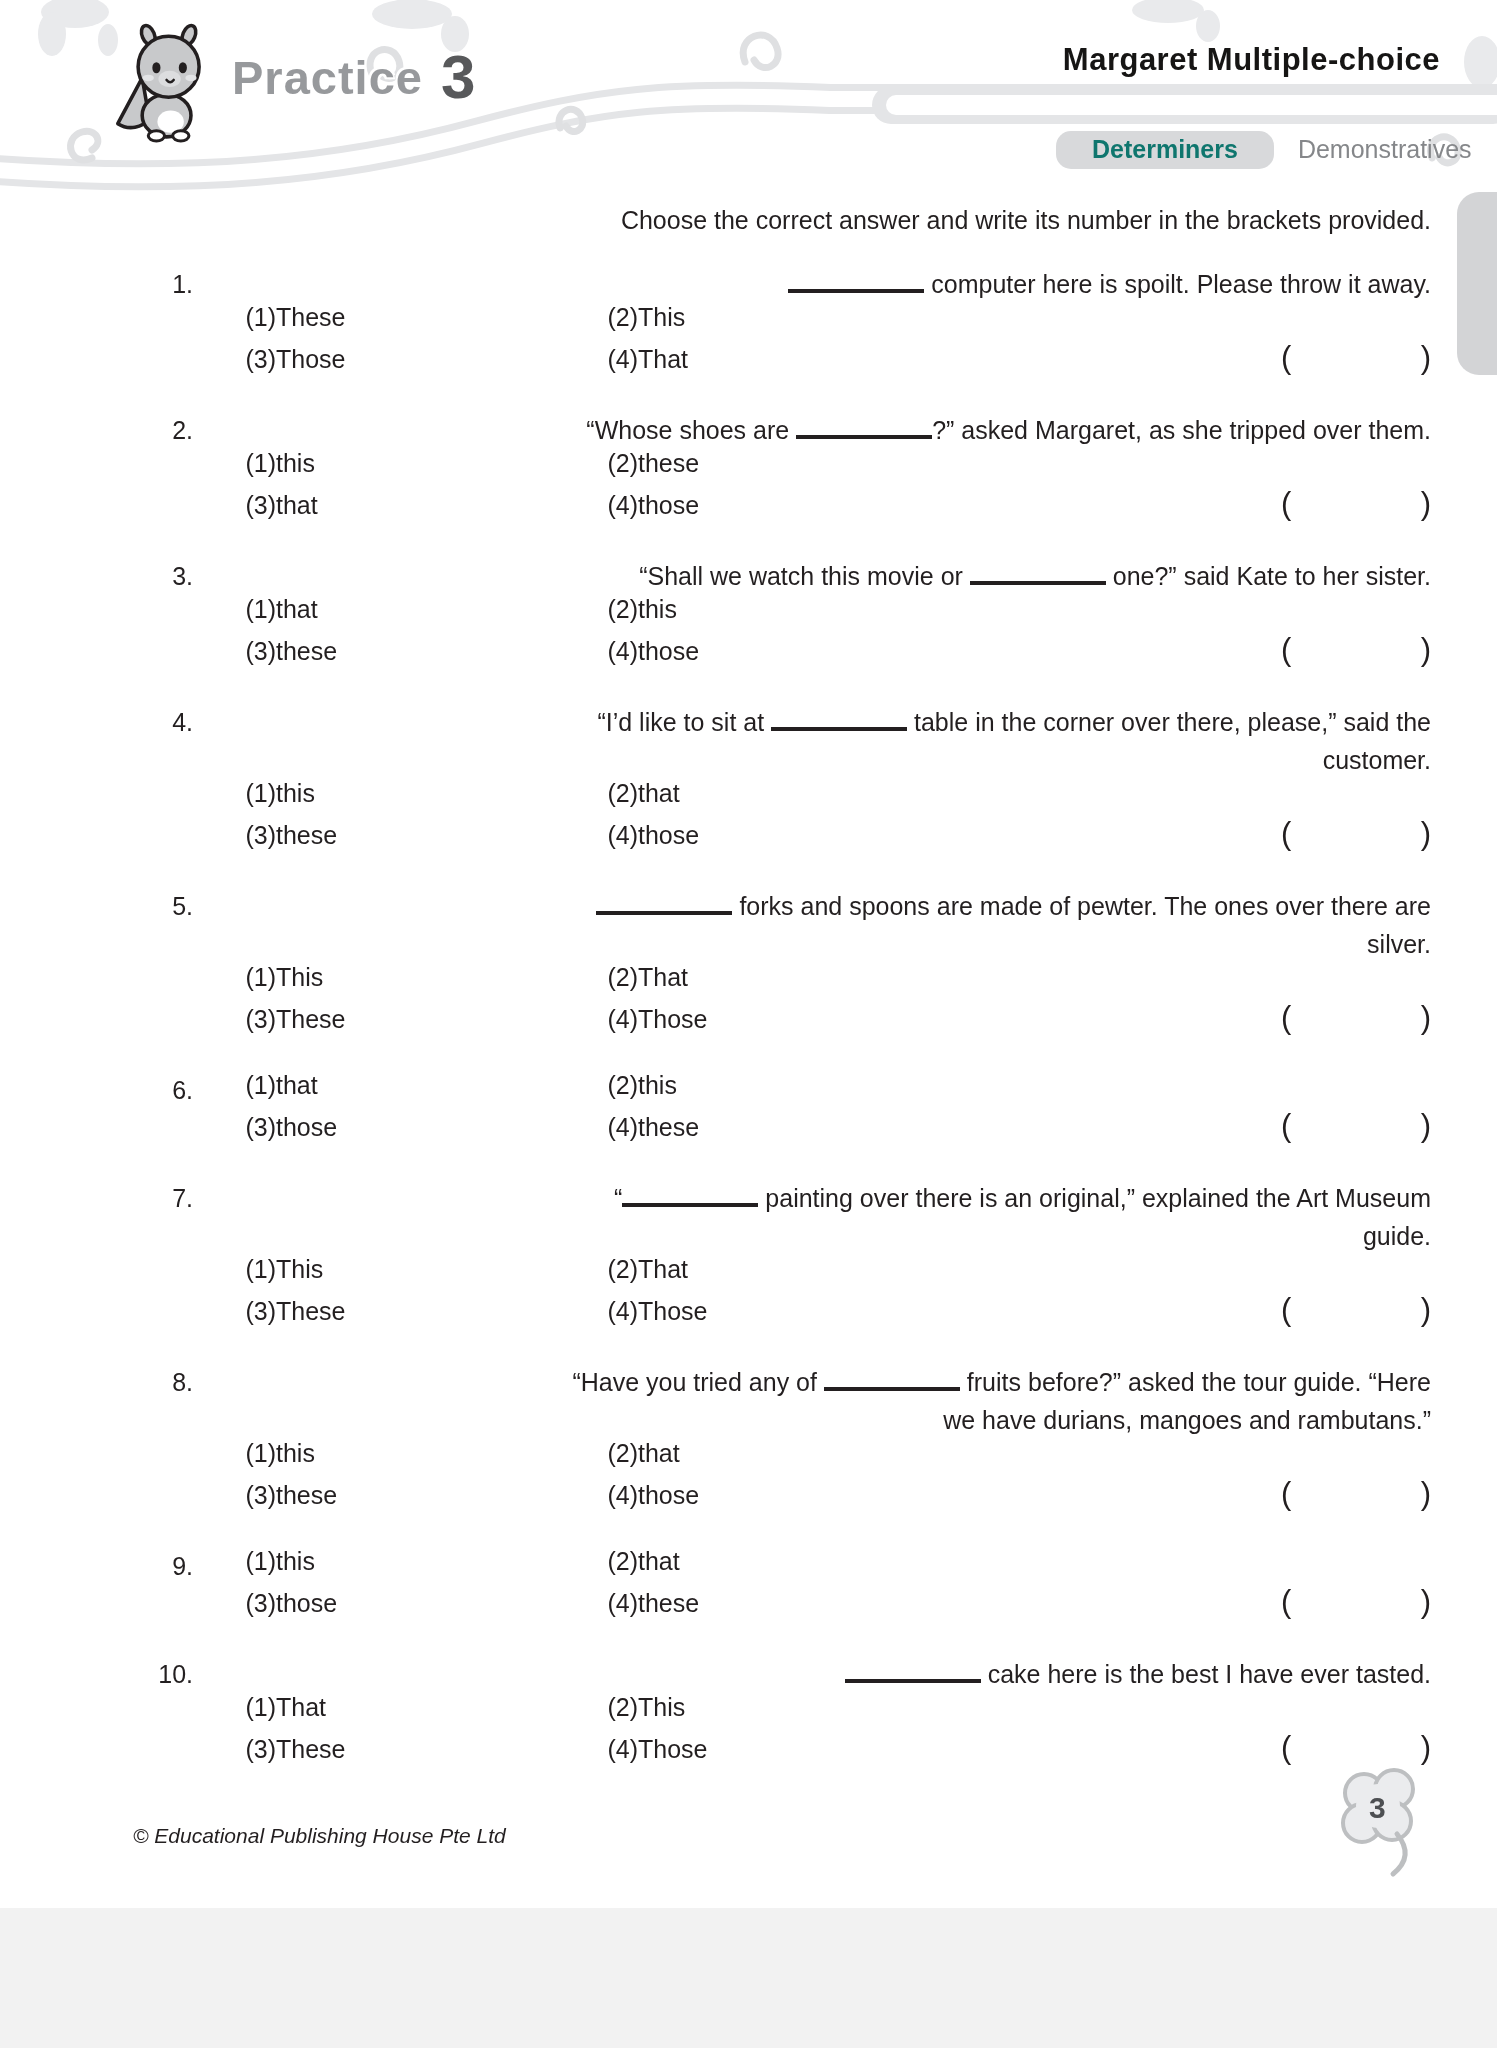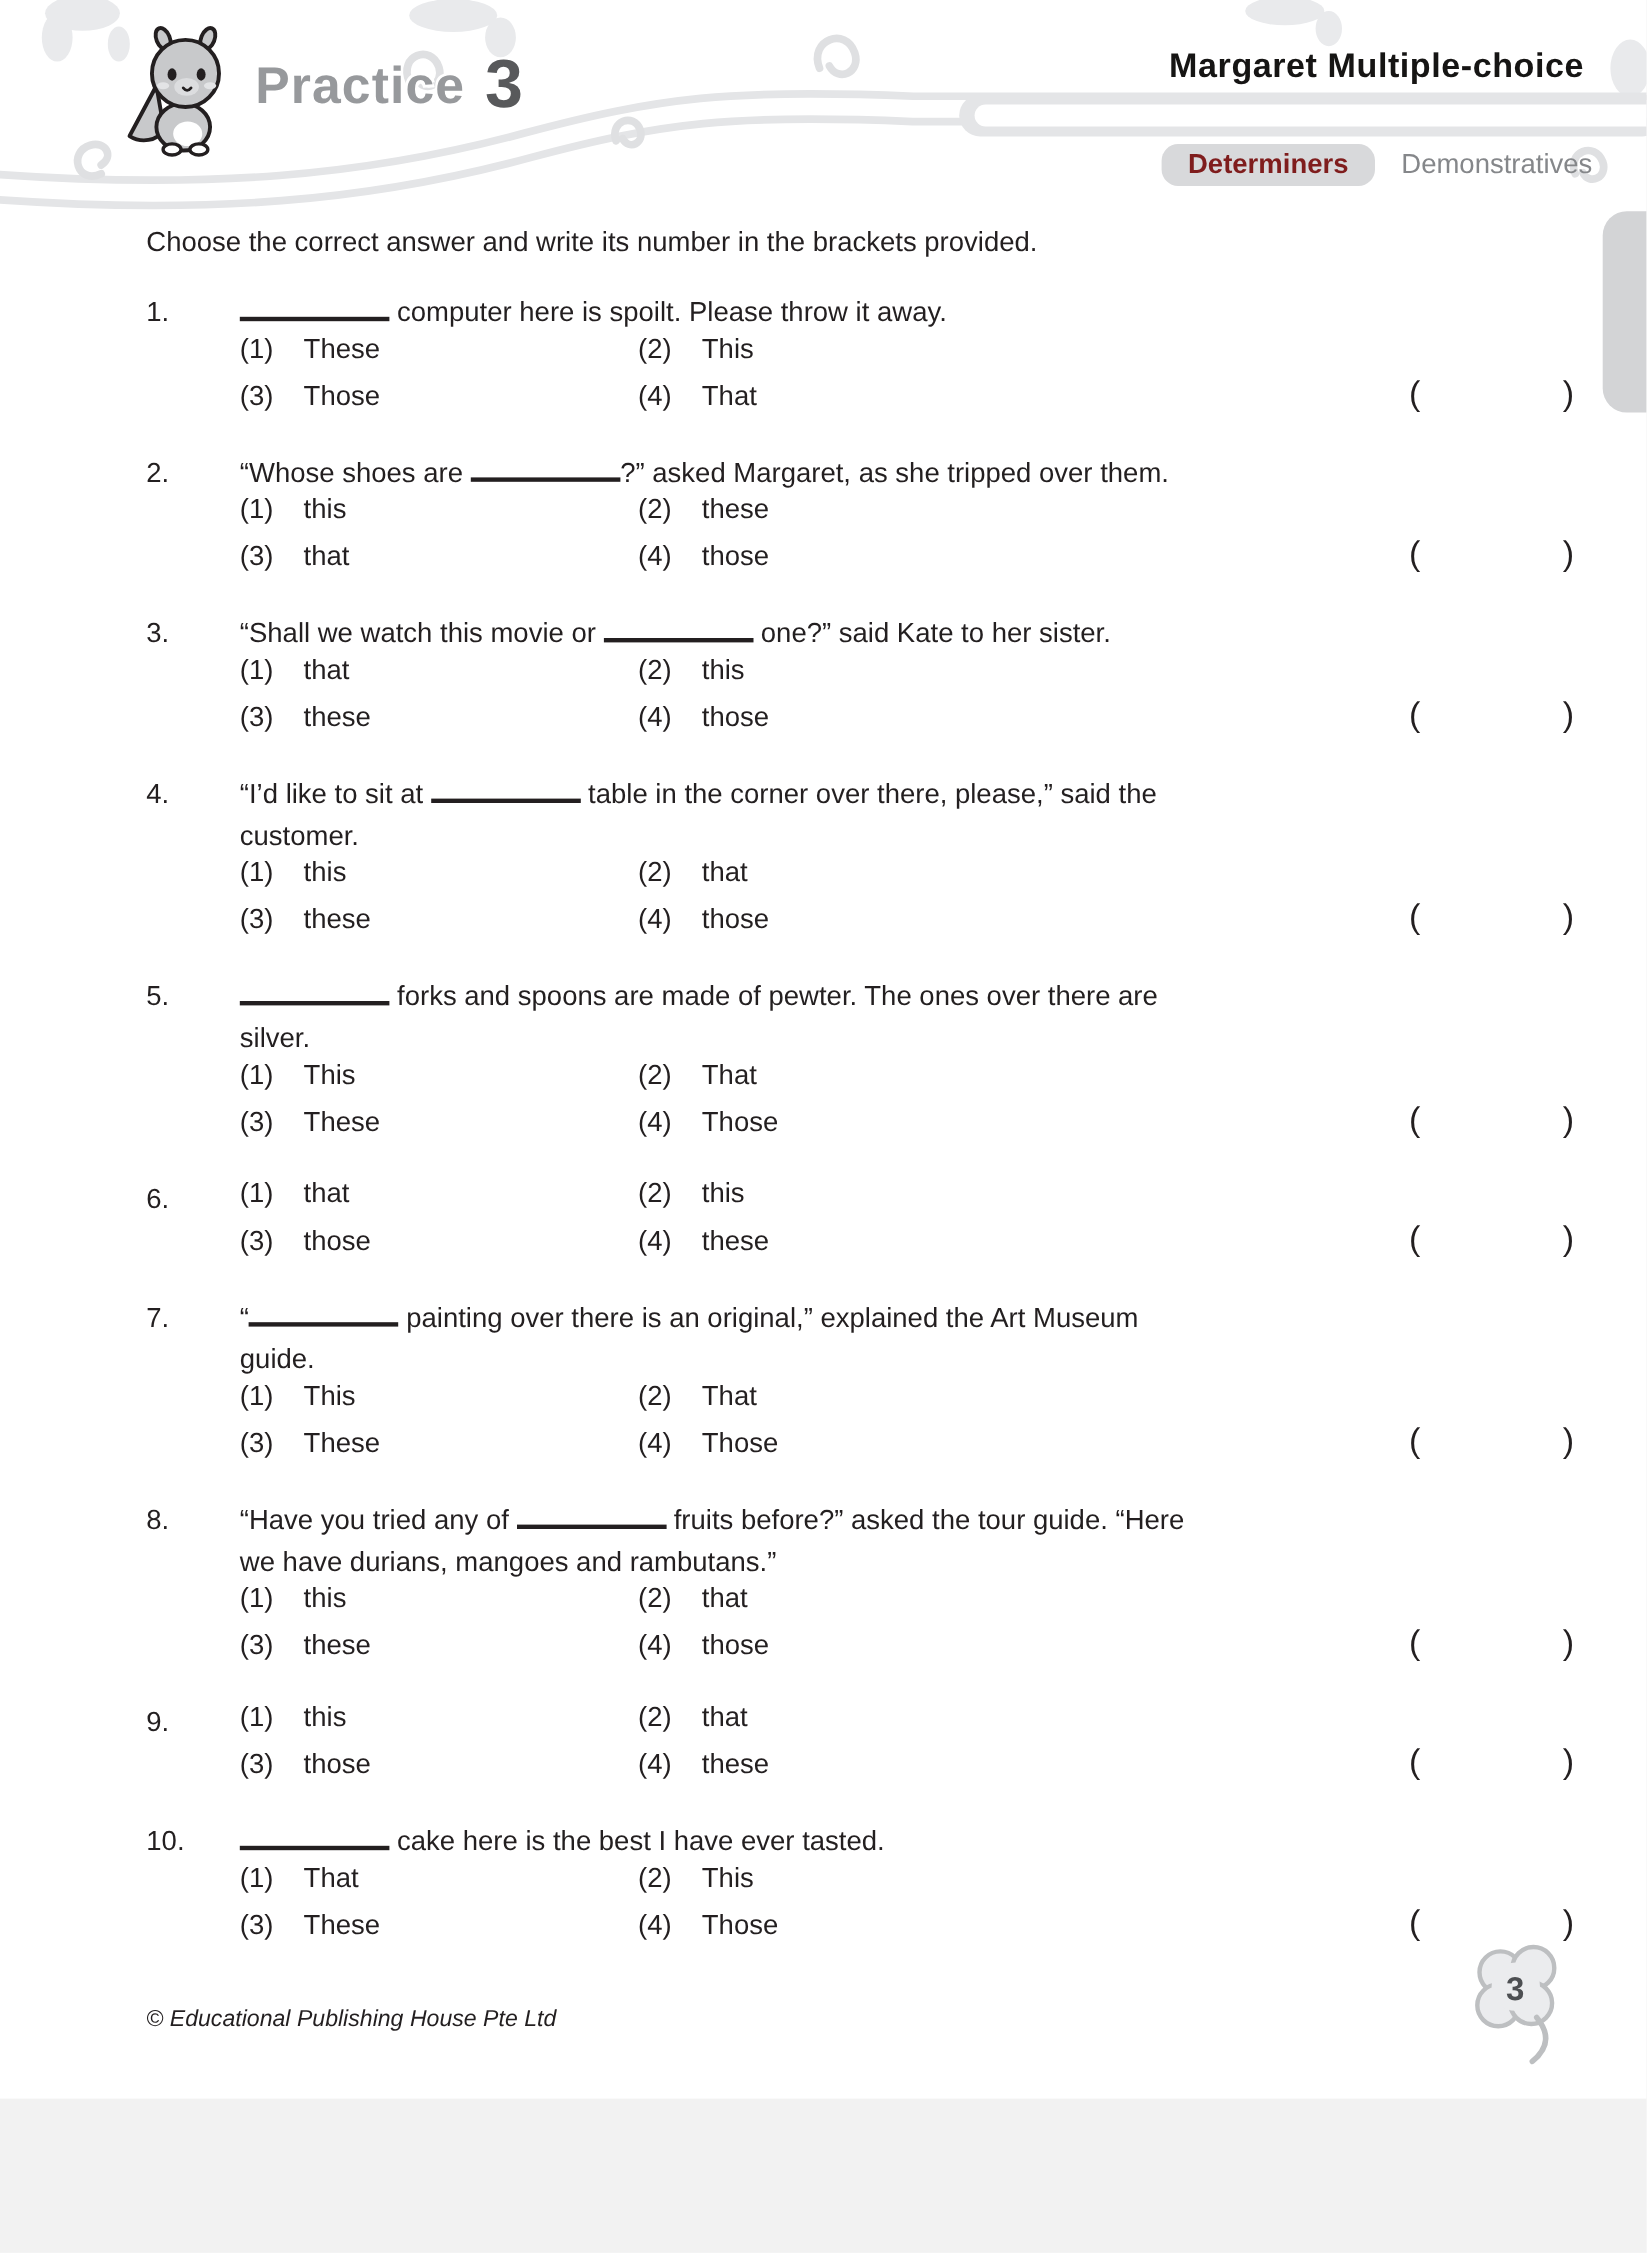--- a/index.html
+++ b/index.html
@@ -4,40 +4,41 @@
 <style>
   html,body{margin:0;padding:0;background:#f2f2f2;}
   .page{
     position:relative;
     width:1497px;height:1908px;
     background:#ffffff;
     font-family:"Liberation Sans", sans-serif;
     color:#231f20;
     overflow:hidden;
     margin:0 auto;
+    text-align:right;
   }
   
   .header{position:relative;height:190px;}
   .deco-svg{position:absolute;top:0;left:0;width:1497px;height:210px;}
   .mascot{position:absolute;left:103px;top:22px;width:118px;height:122px;}
   .brand{position:absolute;left:232px;top:46px;display:flex;align-items:center;gap:18px;}
   .brand-practice{
     font-size:47px;font-weight:800;color:#97999c;letter-spacing:1px;
     text-shadow:2px 2px 0 #fff,-2px -2px 0 #fff,2px -2px 0 #fff,-2px 2px 0 #fff;
   }
   .brand-num{font-size:62px;font-weight:800;color:#58595b;line-height:1;}
   .page-title{
     position:absolute;top:42px;right:57px;
     font-size:31px;font-weight:800;color:#161514;letter-spacing:.5px;
     white-space:nowrap;
   }
   .tags{position:absolute;top:131px;left:1056px;display:flex;align-items:center;gap:24px;}
   .tag-pill{
-    background:#d8d9db;color:#7f1d1d;font-weight:700;font-size:25px;
-    padding:5px 24px;border-radius:15px;line-height:1.1;
+    background:#d8d9db;color:#0f766e;font-weight:700;font-size:25px;
+    padding:5px 36px;border-radius:15px;line-height:1.1;
   }
   .tag-plain{color:#85878a;font-size:25px;}
   .side-tab{
     position:absolute;right:0;top:192px;width:40px;height:183px;
     background:#d3d4d6;border-radius:22px 0 0 22px;
   }
   
   .content{position:relative;padding:6px 66px 0 133px;}
   .instruction{font-size:25px;font-weight:400;margin:10px 0 30px;}
   .question{display:flex;margin-bottom:34px;}

